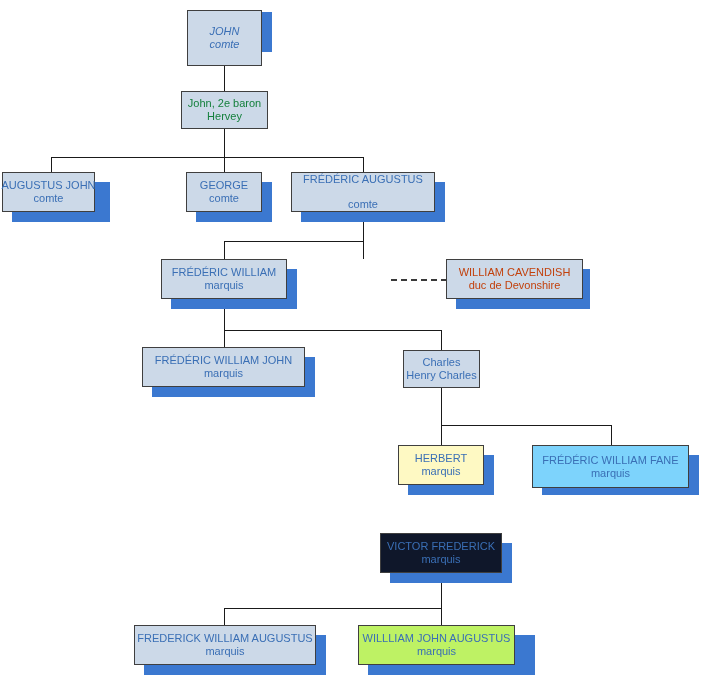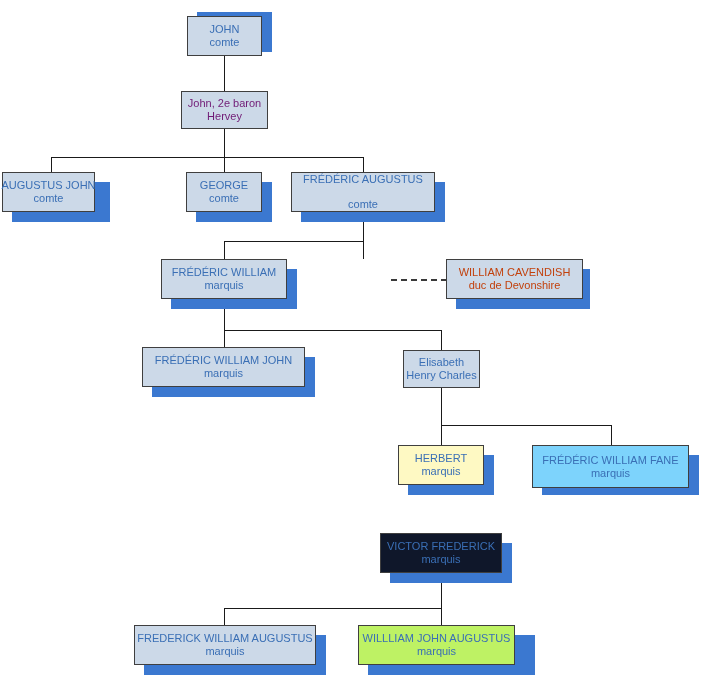--- a/index.html
+++ b/index.html
@@ -77,25 +77,25 @@
     <div class="edge v" style="left: 441px; top: 388px; height: 37px; background: rgb(26, 26, 26);"></div>
     <div class="edge h" style="left: 441px; top: 425px; width: 171px; background: rgb(26, 26, 26);"></div>
     <div class="edge v" style="left: 441px; top: 425px; height: 20px; background: rgb(26, 26, 26);"></div>
     <div class="edge v" style="left: 611px; top: 425px; height: 20px; background: rgb(26, 26, 26);"></div>
     <div class="edge v" style="left: 441px; top: 573px; height: 35px; background: rgb(26, 26, 26);"></div>
     <div class="edge h" style="left: 224px; top: 608px; width: 218px; background: rgb(26, 26, 26);"></div>
     <div class="edge v" style="left: 224px; top: 608px; height: 17px; background: rgb(26, 26, 26);"></div>
     <div class="edge v" style="left: 441px; top: 608px; height: 17px; background: rgb(26, 26, 26);"></div>
     <div class="edge dashed" style="left: 391px; top: 279px; width: 56px;"></div>
     <div class="shadow" style="left: 197px; top: 12px; width: 75px; height: 40px; background: rgb(59, 120, 208);"></div>
-    <div class="node" style="left: 187px; top: 16px; width: 75px; height: 40px; background: rgb(204, 217, 232); border-color: rgb(63, 63, 63); color: rgb(58, 111, 181);">
+    <div class="node" style="left: 187px; top: 10px; width: 75px; height: 56px; background: rgb(204, 217, 232); border-color: rgb(63, 63, 63); color: rgb(58, 111, 181); font-style: italic;">
       <span class="ln ln1">JOHN</span>
       <span class="ln ln2">comte</span>
     </div>
-    <div class="node" style="left: 181px; top: 91px; width: 87px; height: 38px; background: rgb(204, 217, 232); border-color: rgb(63, 63, 63); color: #701a75;">
+    <div class="node" style="left: 181px; top: 91px; width: 87px; height: 38px; background: rgb(204, 217, 232); border-color: rgb(63, 63, 63); color: #15803d;">
       <span class="ln ln1">John, 2e baron</span>
       <span class="ln ln2">Hervey</span>
     </div>
     <div class="shadow" style="left: 12px; top: 182px; width: 98px; height: 40px; background: rgb(59, 120, 208);"></div>
     <div class="node" style="left: 2px; top: 172px; width: 93px; height: 40px; background: rgb(204, 217, 232); border-color: rgb(63, 63, 63); color: rgb(58, 111, 181);">
       <span class="ln ln1">AUGUSTUS JOHN</span>
       <span class="ln ln2">comte</span>
     </div>
     <div class="shadow" style="left: 196px; top: 182px; width: 76px; height: 40px; background: rgb(59, 120, 208);"></div>
     <div class="node" style="left: 186px; top: 172px; width: 76px; height: 40px; background: rgb(204, 217, 232); border-color: rgb(63, 63, 63); color: rgb(58, 111, 181);">
@@ -116,21 +116,21 @@
     <div class="node" style="left: 446px; top: 259px; width: 137px; height: 40px; background: rgb(204, 217, 232); border-color: rgb(63, 63, 63); color: #c2410c;">
       <span class="ln ln1">WILLIAM CAVENDISH</span>
       <span class="ln ln2">duc de Devonshire</span>
     </div>
     <div class="shadow" style="left: 152px; top: 357px; width: 163px; height: 40px; background: rgb(59, 120, 208);"></div>
     <div class="node" style="left: 142px; top: 347px; width: 163px; height: 40px; background: rgb(204, 217, 232); border-color: rgb(63, 63, 63); color: rgb(58, 111, 181);">
       <span class="ln ln1">FRÉDÉRIC WILLIAM JOHN</span>
       <span class="ln ln2">marquis</span>
     </div>
     <div class="node" style="left: 403px; top: 350px; width: 77px; height: 38px; background: rgb(204, 217, 232); border-color: rgb(63, 63, 63); color: rgb(58, 111, 181);">
-      <span class="ln ln1">Elisabeth</span>
+      <span class="ln ln1">Charles</span>
       <span class="ln ln2">Henry Charles</span>
     </div>
     <div class="shadow" style="left: 408px; top: 455px; width: 86px; height: 40px; background: rgb(59, 120, 208);"></div>
     <div class="node" style="left: 398px; top: 445px; width: 86px; height: 40px; background: #fef9c3; border-color: rgb(63, 63, 63); color: rgb(58, 111, 181);">
       <span class="ln ln1">HERBERT</span>
       <span class="ln ln2">marquis</span>
     </div>
     <div class="shadow" style="left: 542px; top: 455px; width: 157px; height: 40px; background: rgb(59, 120, 208);"></div>
     <div class="node" style="left: 532px; top: 445px; width: 157px; height: 43px; background: #7dd3fc; border-color: rgb(63, 63, 63); color: rgb(58, 111, 181);">
       <span class="ln ln1">FRÉDÉRIC WILLIAM FANE</span>

